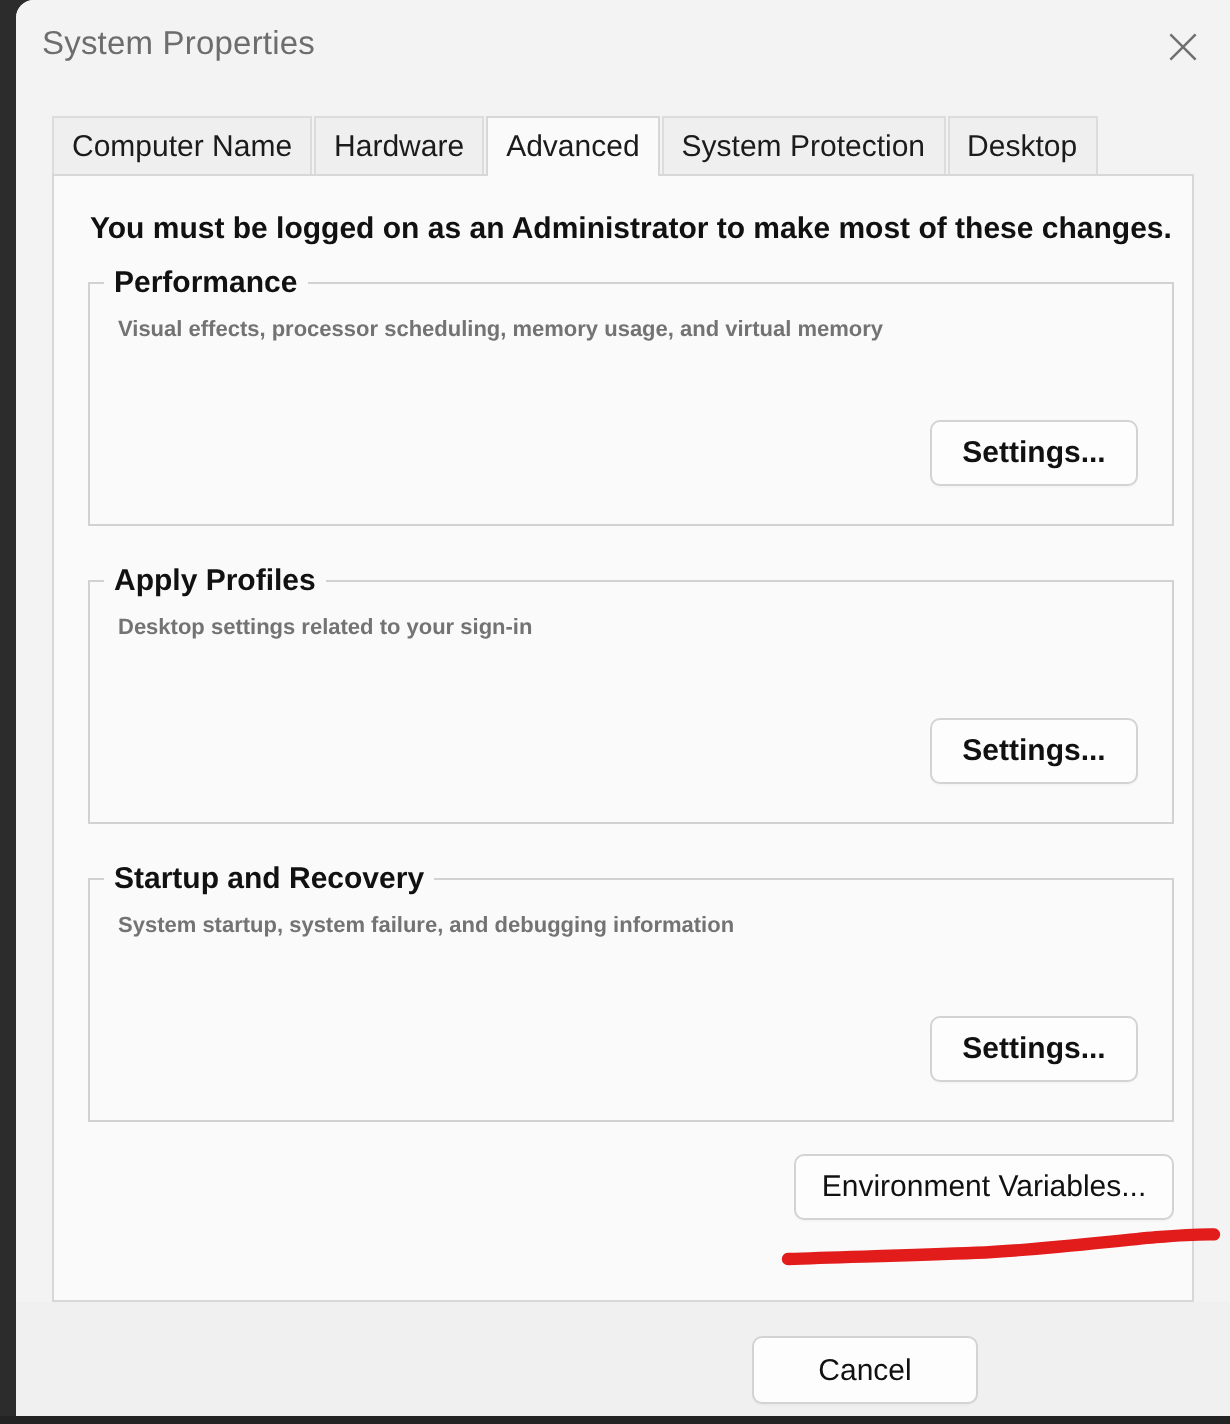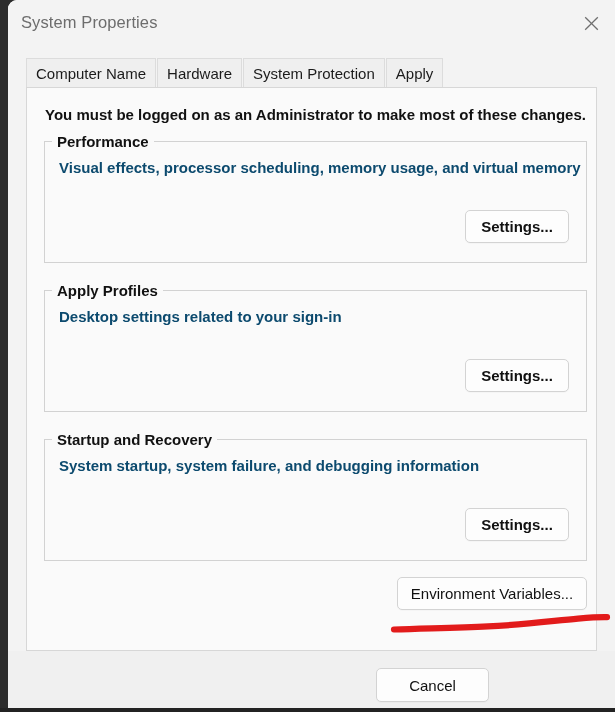--- a/index.html
+++ b/index.html
@@ -135,22 +135,22 @@
     padding: 0 5px;
     background: #fafafa;
     font-size: 15px;
     color: #111;
     white-space: nowrap;
   }
   .group-desc {
     position: absolute;
     left: 14px;
     top: 17px;
-    font-size: 15px;
-    color: #0c4a6e;
+    font-size: 11px;
+    color: #737373;
     white-space: nowrap;
     text-align: center;
   }
 
   
   .btn {
     box-sizing: border-box;
     background: #fdfdfd;
     border: 1px solid #d3d3d3;
     border-radius: 5px;
@@ -240,25 +240,28 @@
     </div>
   </div>
 
   <div id="tabstrip">
     <div class="tab">
       <span>Computer Name</span>
     </div>
     <div class="tab">
       <span>Hardware</span>
     </div>
+    <div class="tab active">
+      <span>Advanced</span>
+    </div>
     <div class="tab">
       <span>System Protection</span>
     </div>
     <div class="tab">
-      <span>Apply</span>
+      <span>Desktop</span>
     </div>
   </div>
 
   <div id="panel">
 
     <div id="admin-notice">You must be logged on as an Administrator to make most of these changes.</div>
 
     <div class="groupbox" style="top:53px; height:122px;padding-left:33px;">
       <div class="group-legend">Performance</div>
       <div class="group-desc">Visual effects, processor scheduling, memory usage, and virtual memory</div>

